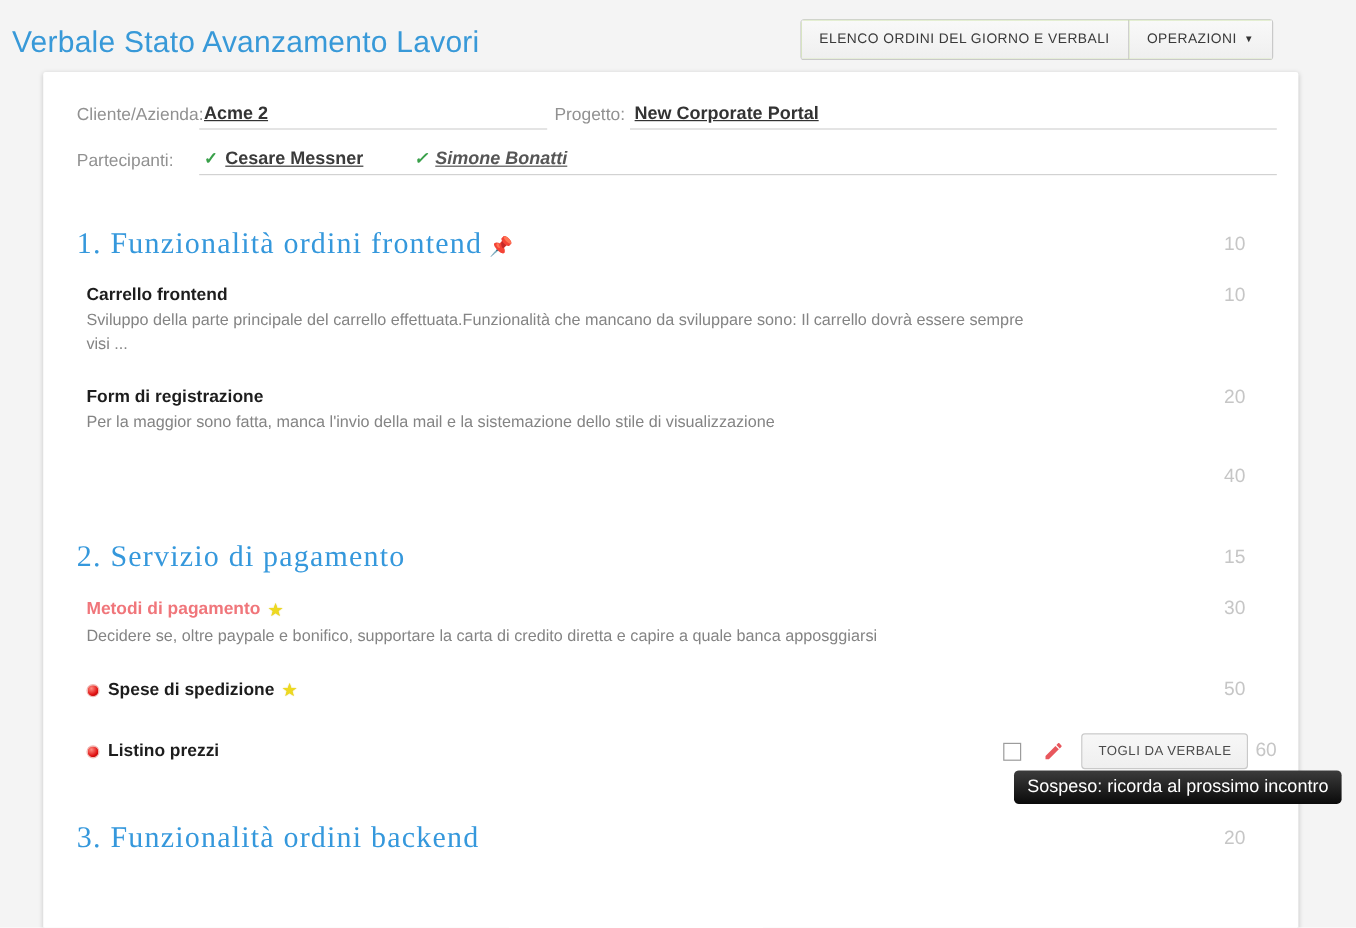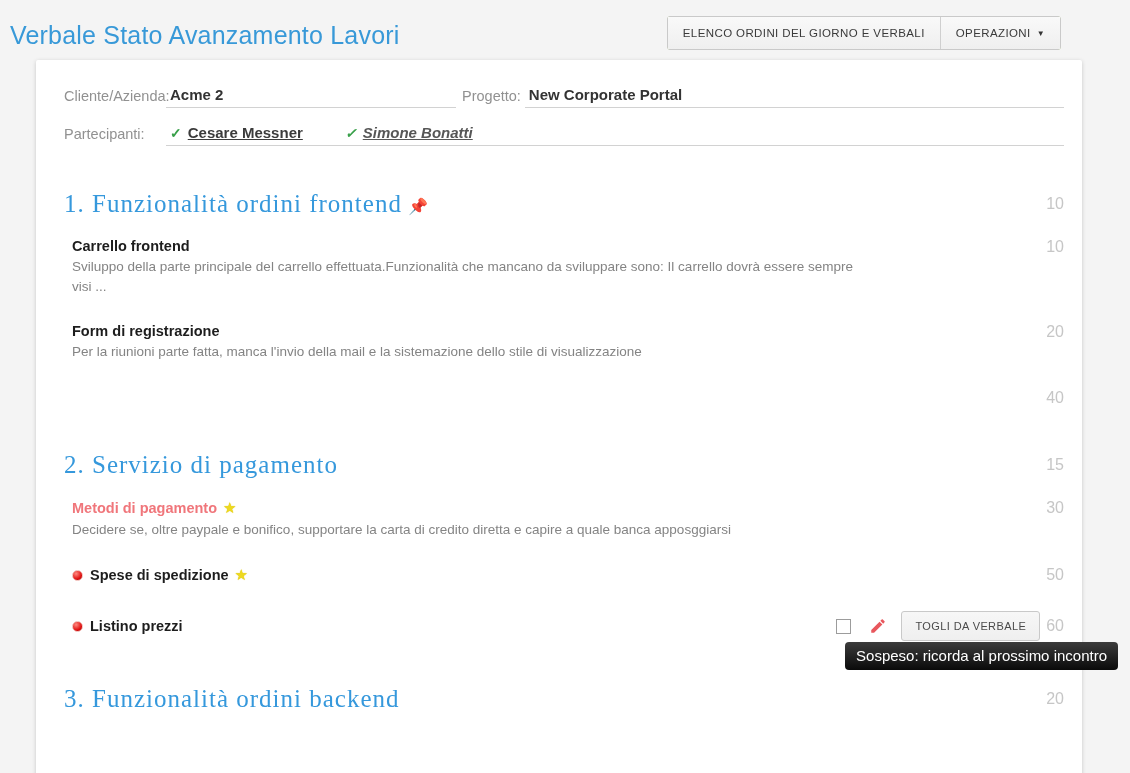--- a/index.html
+++ b/index.html
@@ -45,34 +45,34 @@
   }
   .meta-label.first { width: 102px; margin-right: 0; }
   .field {
     border-bottom: 1px solid #d2d2d2; padding: 0 4px 4px 4px;
     font-size: 15px; font-weight: 700; color: #3b3b3b; white-space: nowrap;
   }
   .w-290 { width: 290px; }
   .w-150 { width: 152px; }
   .grow { flex: 1; }
   .gap { width: 6px; flex-shrink: 0; }
-  .link-value { color: #333; cursor: pointer; }
+  .link-value { color: #333; text-decoration: underline; cursor: pointer; }
   .participant { margin-right: 38px; cursor: pointer; text-decoration: underline; }
   .participant.italic { font-style: italic; color: #565656; }
   .check { color: #39a04a; font-weight: 700; margin-right: 6px; font-size: 14px; text-decoration: none; display:inline-block; }
 
   
   .sec-head { display: flex; align-items: center; margin: 44px 0 20px; }
   .script-title {
     font-family: cursive;
     font-size: 25px; font-weight: 400; color: #3598dc; letter-spacing: 1px;
     cursor: pointer;
   }
   .weight {
-    margin-left: auto; width: 44px; flex-shrink: 0; text-align: right;
+    margin-left: auto; width: 44px; flex-shrink: 0; text-align: left;
     color: #c6c6c6; font-size: 16px;
   }
   .pin { font-size: 16px; margin-left: 6px; }
   .star { color: #eed91f; font-size: 15px; margin-left: 6px; text-shadow: 0 0 1px #cdb700; }
 
   .item { display: flex; margin: 0 0 27px 8px; }
   .item-main { max-width: 790px; }
   .item-title { font-size: 14.5px; font-weight: 700; color: #1d1d1d; cursor: pointer; }
   .item-title.coral { color: #f0767b; }
   .item-desc { font-size: 13.5px; color: #848484; line-height: 1.45; margin-top: 3px; }
@@ -143,21 +143,21 @@
     <div class="item-main">
       <div class="item-title">Carrello frontend</div>
       <div class="item-desc">Sviluppo della parte principale del carrello effettuata.Funzionalità che mancano da sviluppare sono: Il carrello dovrà essere sempre visi ...</div>
     </div>
     <span class="weight">10</span>
   </div>
 
   <div class="item">
     <div class="item-main">
       <div class="item-title">Form di registrazione</div>
-      <div class="item-desc">Per la riunioni parte fatta, manca l'invio della mail e la sistemazione dello stile di visualizzazione</div>
+      <div class="item-desc">Per la maggior sono fatta, manca l'invio della mail e la sistemazione dello stile di visualizzazione</div>
     </div>
     <span class="weight">20</span>
   </div>
 
   <div class="item">
     <span class="weight">40</span>
   </div>
 
   <div class="sec-head">
     <h2 class="script-title"><span>2. Servizio di pagamento</span></h2>

